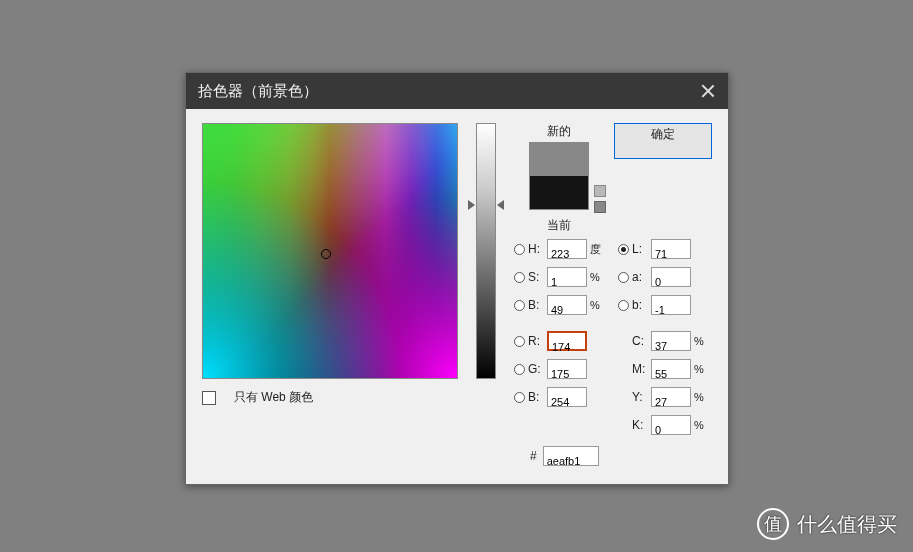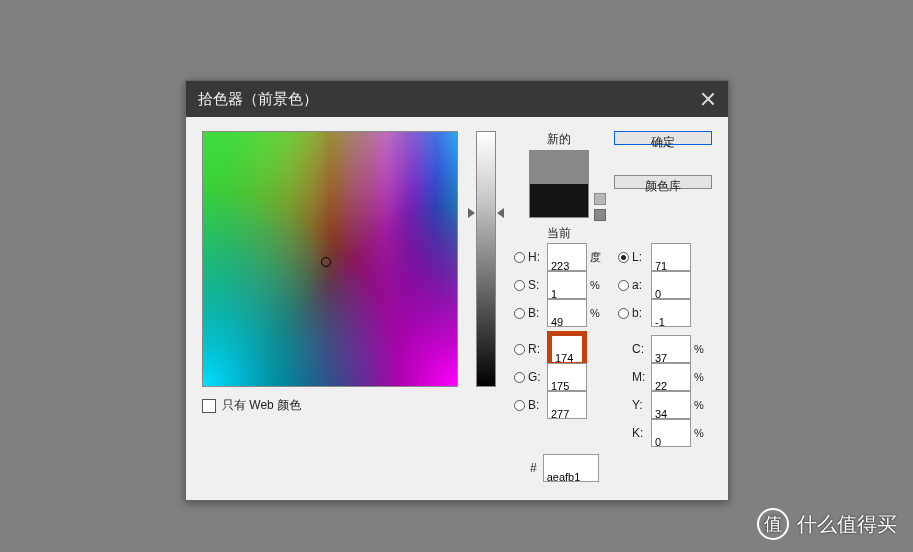--- a/index.html
+++ b/index.html
@@ -7,21 +7,21 @@
     width: 913px; height: 552px;
     background: #808080;
     font-family: "Microsoft YaHei", Arial, sans-serif;
     font-size: 12px;
     color: #ccc;
     position: relative;
     overflow: hidden;
   }
   .dialog {
     position: absolute;
-    left: 185px; top: 80px;
+    left: 185px; top: 72px;
     width: 544px;
     background: #f0f0f0;
     border: 1px solid #666;
     box-shadow: 0 2px 8px rgba(0,0,0,0.4);
   }
   .titlebar {
     background: #383838;
     height: 36px;
     line-height: 36px;
     padding: 0 12px;
@@ -78,21 +78,21 @@
   .picker-marker {
     position: absolute;
     width: 10px; height: 10px;
     border: 1.5px solid #000;
     border-radius: 50%;
     left: 118px; top: 125px;
     z-index: 2;
   }
   .webonly {
     margin-top: 10px;
-    display: flex; align-items: center; gap: 6px;
+    display: flex; align-items: center; gap: 18px;
   }
   .webonly .chk {
     width: 14px; height: 14px;
     border: 1px solid #555;
     background: #fff;
   }
   .slider-col {
     width: 36px;
     display: flex; flex-direction: column; align-items: center;
   }
@@ -136,21 +136,21 @@
     width: 12px; height: 12px;
     background: #888;
     border: 1px solid #666;
   }
   .right-col {
     flex: 1;
     display: flex; flex-direction: column;
     gap: 6px;
   }
   .btn {
-    width: 98px; height: 14px;
+    width: 98px; height: 36px;
     border: 1px solid #888;
     background: #e4e4e4;
     font-size: 12px;
     text-align: center;
     line-height: 20px;
     cursor: pointer;
     align-self: flex-end;
   }
   .btn.primary { border: 1.5px solid #0066dd; }
   .radio {
@@ -167,25 +167,25 @@
     inset: 2px;
     background: #222;
     border-radius: 50%;
   }
   .flabel { font-size: 12px; }
   .finput {
     width: 40px; height: 20px;
     border: 1px solid #999;
     background: #fff;
     font-size: 11px;
-    padding: 13px 3px;
+    padding: 5px 3px;
     line-height: 18px;
     color: #000;
   }
-  .finput.focus { border: 5px solid #c2410c; }
+  .finput.focus { border: 2px solid #c2410c; }
   .unit { font-size: 11px; }
   .hex-row {
     margin-top: 10px;
     display: flex; align-items: center; gap: 6px;
     margin-left: 140px;
   }
   .hex-row .finput { width: 60px; }
   .watermark {
     position: absolute;
     right: 16px; bottom: 12px;
@@ -245,21 +245,20 @@
             <div class="swatch-cur"></div>
             <div class="cube"></div>
             <div class="cube2"></div>
           </div>
           <span class="swatch-lbl" style="margin-top:7px">当前</span>
         </div>
         <div class="right-col">
           <div class="btn primary">确定</div>
           <div style="height:6px"></div>
           <div style="height:6px"></div>
-          <div class="btn">颜色库</div>
         </div>
       </div>
 
       <div class="inputs-wrap">
         <div class="inputs-col">
           <div class="irow">
             <span class="radio"></span>
             <span class="flabel">H:</span>
             <span class="finput">223</span>
             <span class="unit">度</span>
@@ -285,21 +284,21 @@
           </div>
           <div class="irow">
             <span class="radio"></span>
             <span class="flabel">G:</span>
             <span class="finput">175</span>
             <span class="unit"></span>
           </div>
           <div class="irow">
             <span class="radio"></span>
             <span class="flabel">B:</span>
-            <span class="finput">277</span>
+            <span class="finput">254</span>
             <span class="unit"></span>
           </div>
         </div>
 
         <div class="inputs-col">
           <div class="irow">
             <span class="radio sel"></span>
             <span class="flabel">L:</span>
             <span class="finput">71</span>
             <span class="unit"></span>
@@ -319,27 +318,27 @@
           <div style="height:2px"></div>
           <div class="irow">
             <span class="spacer-small"></span>
             <span class="flabel">C:</span>
             <span class="finput">37</span>
             <span class="unit">%</span>
           </div>
           <div class="irow">
             <span class="spacer-small"></span>
             <span class="flabel">M:</span>
-            <span class="finput">22</span>
+            <span class="finput">55</span>
             <span class="unit">%</span>
           </div>
           <div class="irow">
             <span class="spacer-small"></span>
             <span class="flabel">Y:</span>
-            <span class="finput">34</span>
+            <span class="finput">27</span>
             <span class="unit">%</span>
           </div>
           <div class="irow">
             <span class="spacer-small"></span>
             <span class="flabel">K:</span>
             <span class="finput">0</span>
             <span class="unit">%</span>
           </div>
         </div>
       </div>

